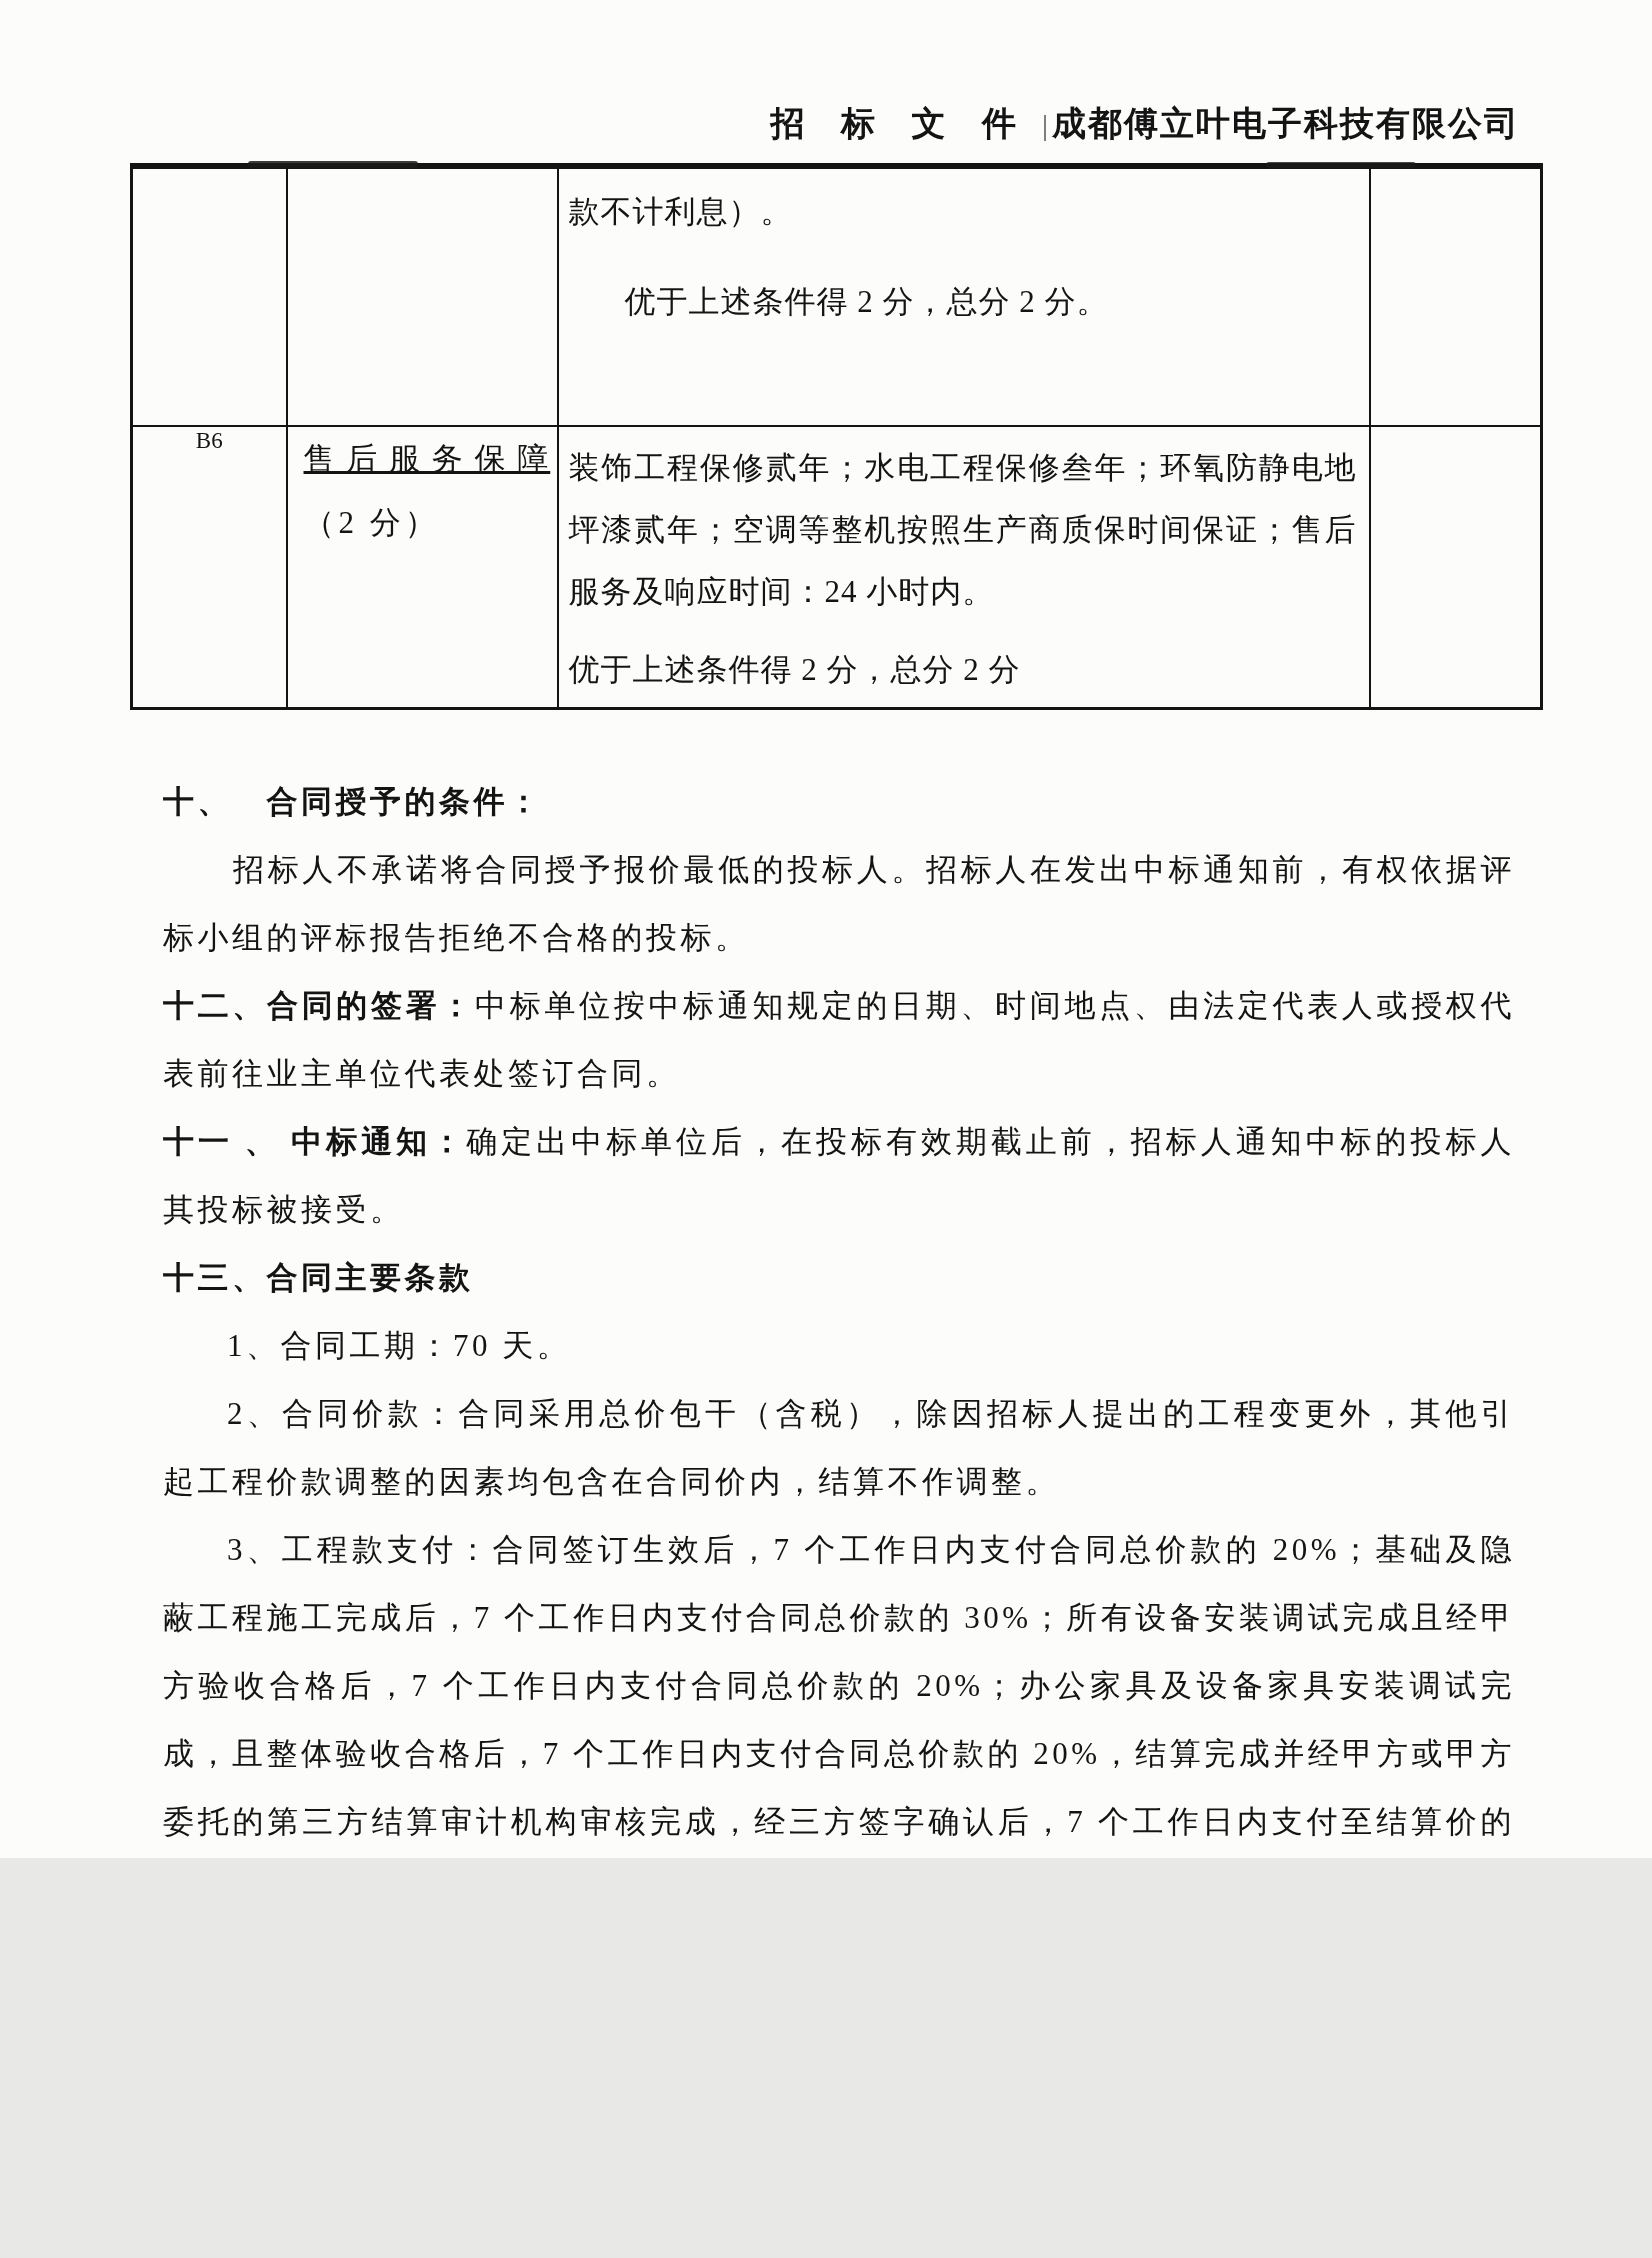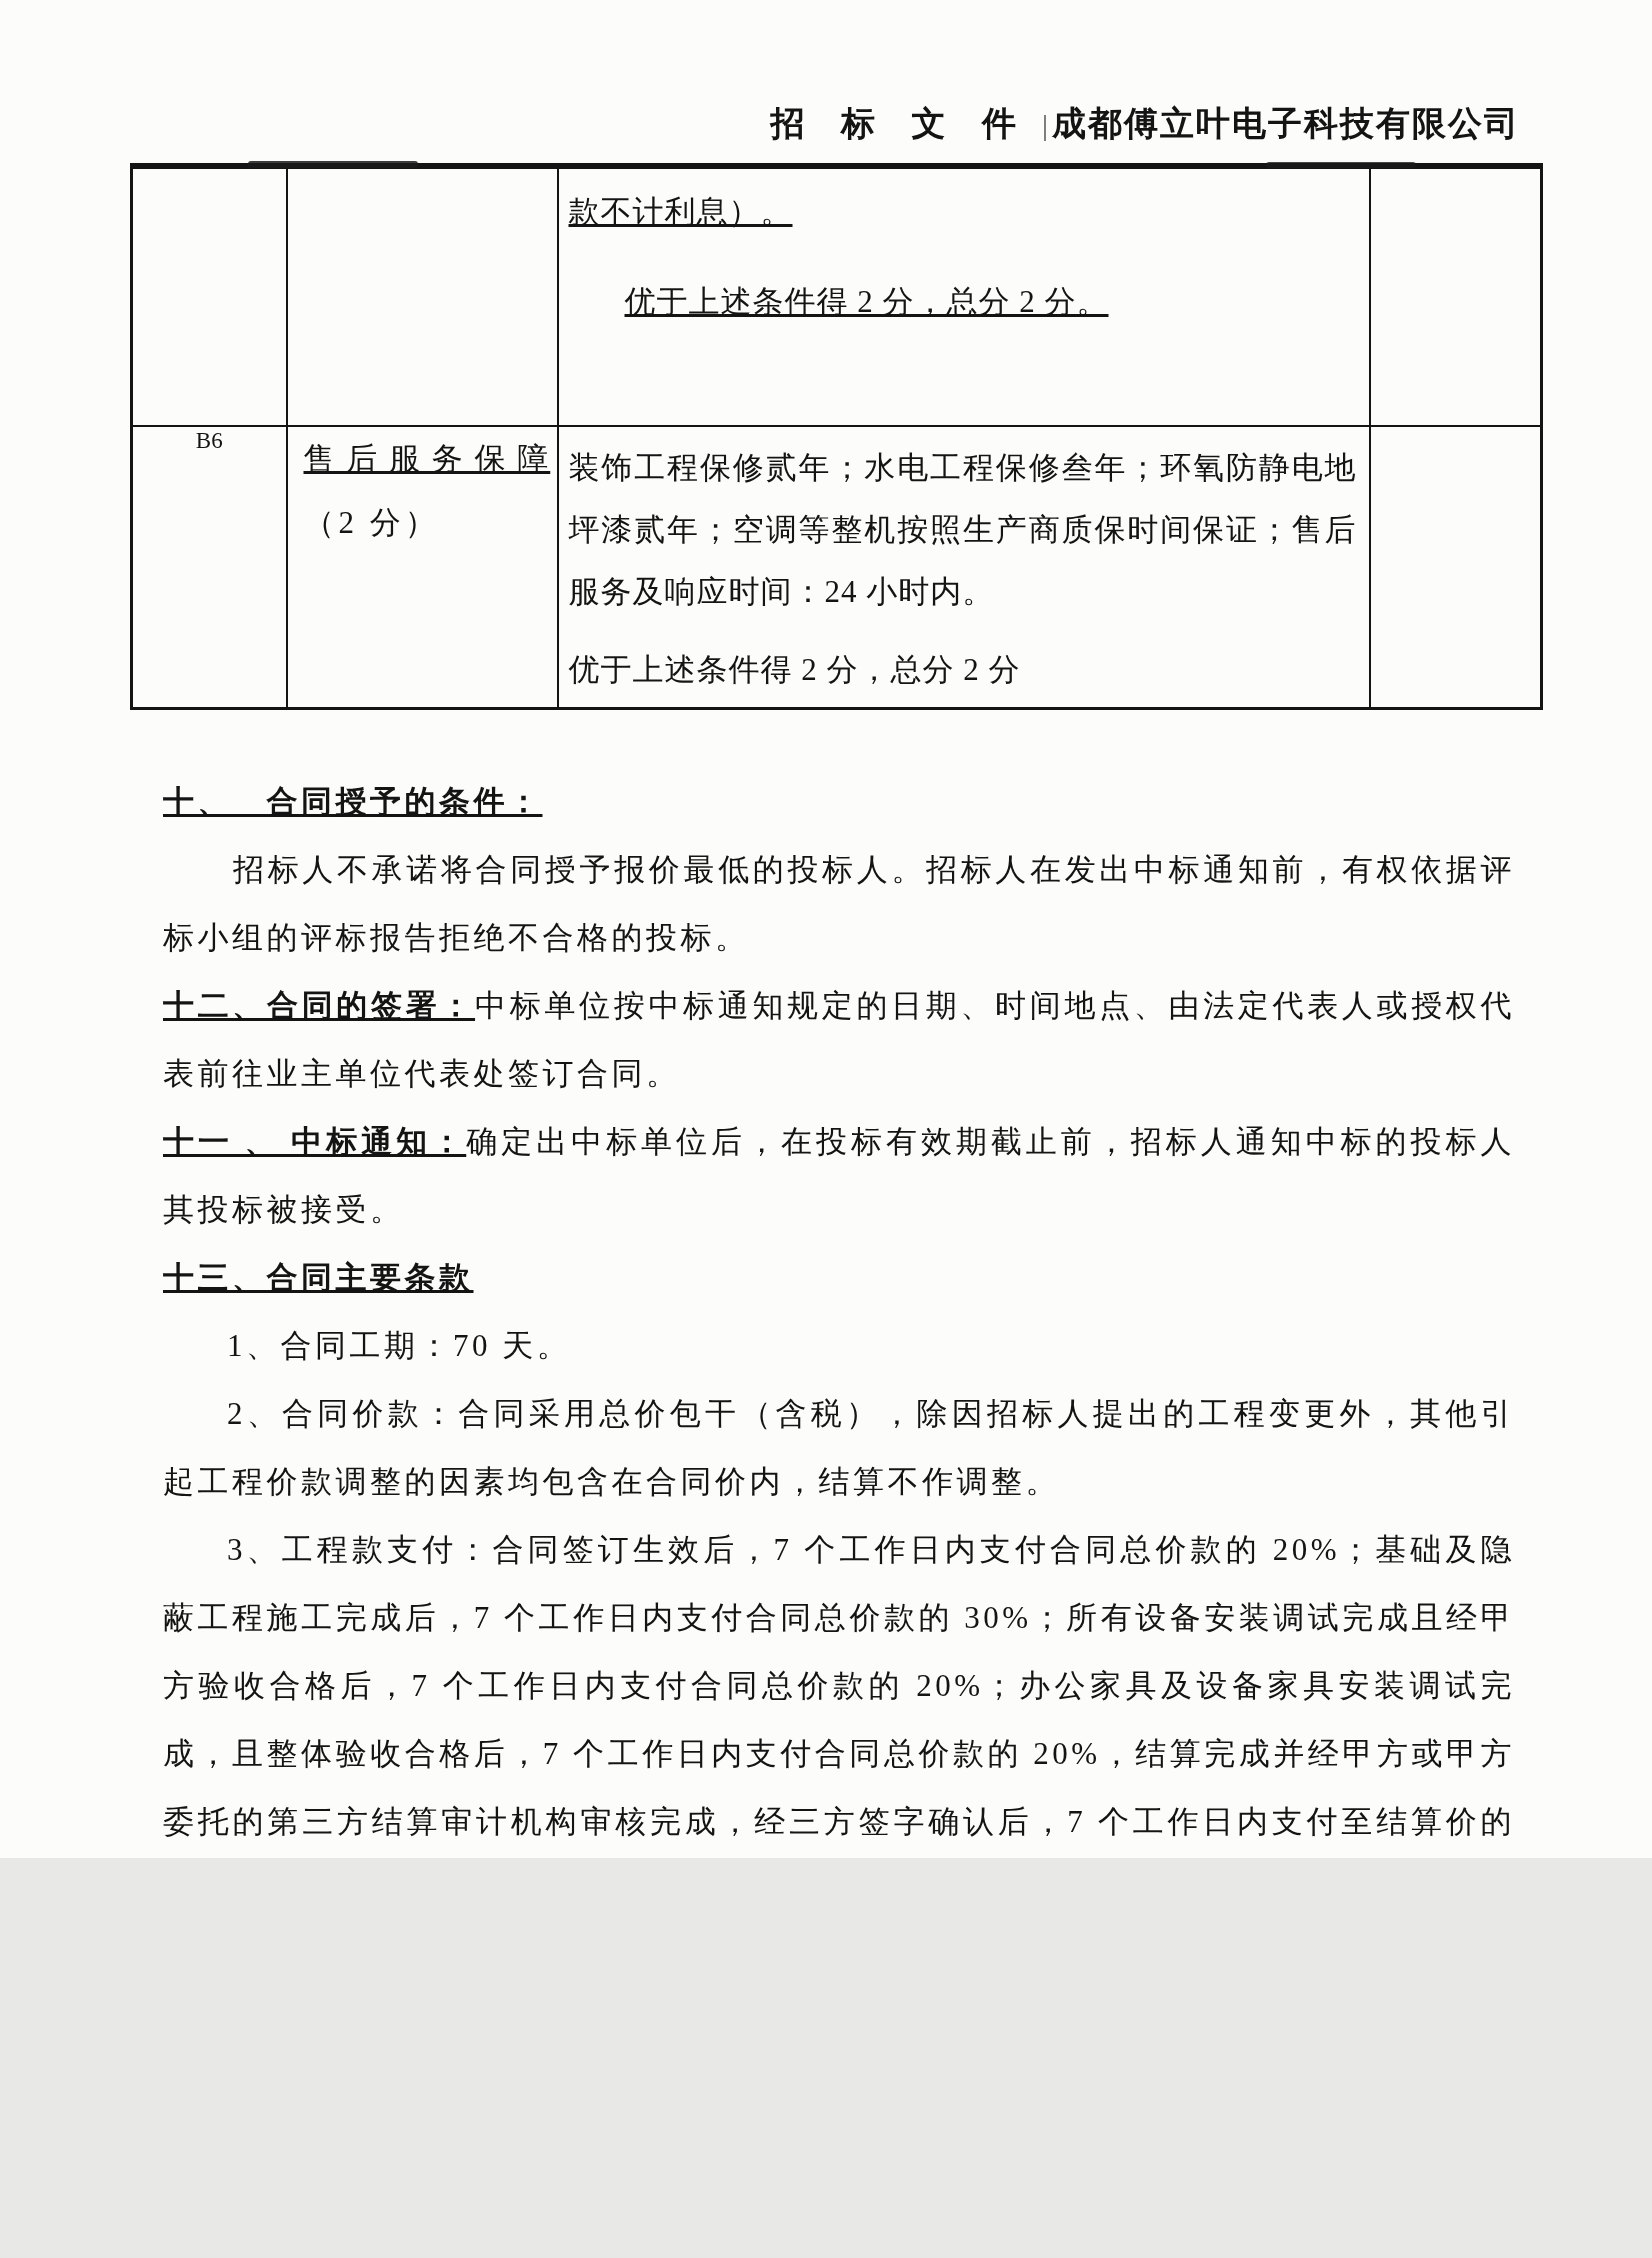--- a/index.html
+++ b/index.html
@@ -42,21 +42,21 @@
   .r2-last{margin-top:16px;}
   
   .content{
     position:absolute;left:163px;top:768px;width:1352px;
     font-size:31px;line-height:68px;
     text-align:justify;letter-spacing:3.5px;
   }
   .content p{margin:0;padding:0;}
   .indent{text-indent:64px;}
   .indent-wide{text-indent:70px;}
-  b{font-weight:bold;text-decoration:underline;}
+  b{font-weight:bold;}
   
   .pageno{
     position:absolute;left:0;top:2066px;width:100%;
     font-size:32px;font-weight:bold;letter-spacing:1px;
   }
   
   .smudge-top{
     position:absolute;left:248px;top:161px;width:170px;height:7px;
     background:#1a1a1a;border-radius:3px;opacity:.85;
   }
@@ -83,21 +83,21 @@
   </div>
 
   <table class="score">
     <colgroup>
       <col style="width:155px">
         <col style="width:271px">
         <col style="width:812px">
         <col style="width:172px">
     </colgroup>
     <tbody>
-        <tr style="height:260px;text-decoration:underline;">
+        <tr style="height:260px;">
       <td class="c-id"></td>
       <td class="c-crit"></td>
       <td class="c-detail">
         <div class="r1-l1">款不计利息）。</div>
         <div class="r1-l2">优于上述条件得 2 分，总分 2 分。</div>
       </td>
       <td class="c-score"></td>
     </tr>
     <tr style="height:278px;">
       <td class="c-id">B6</td>

